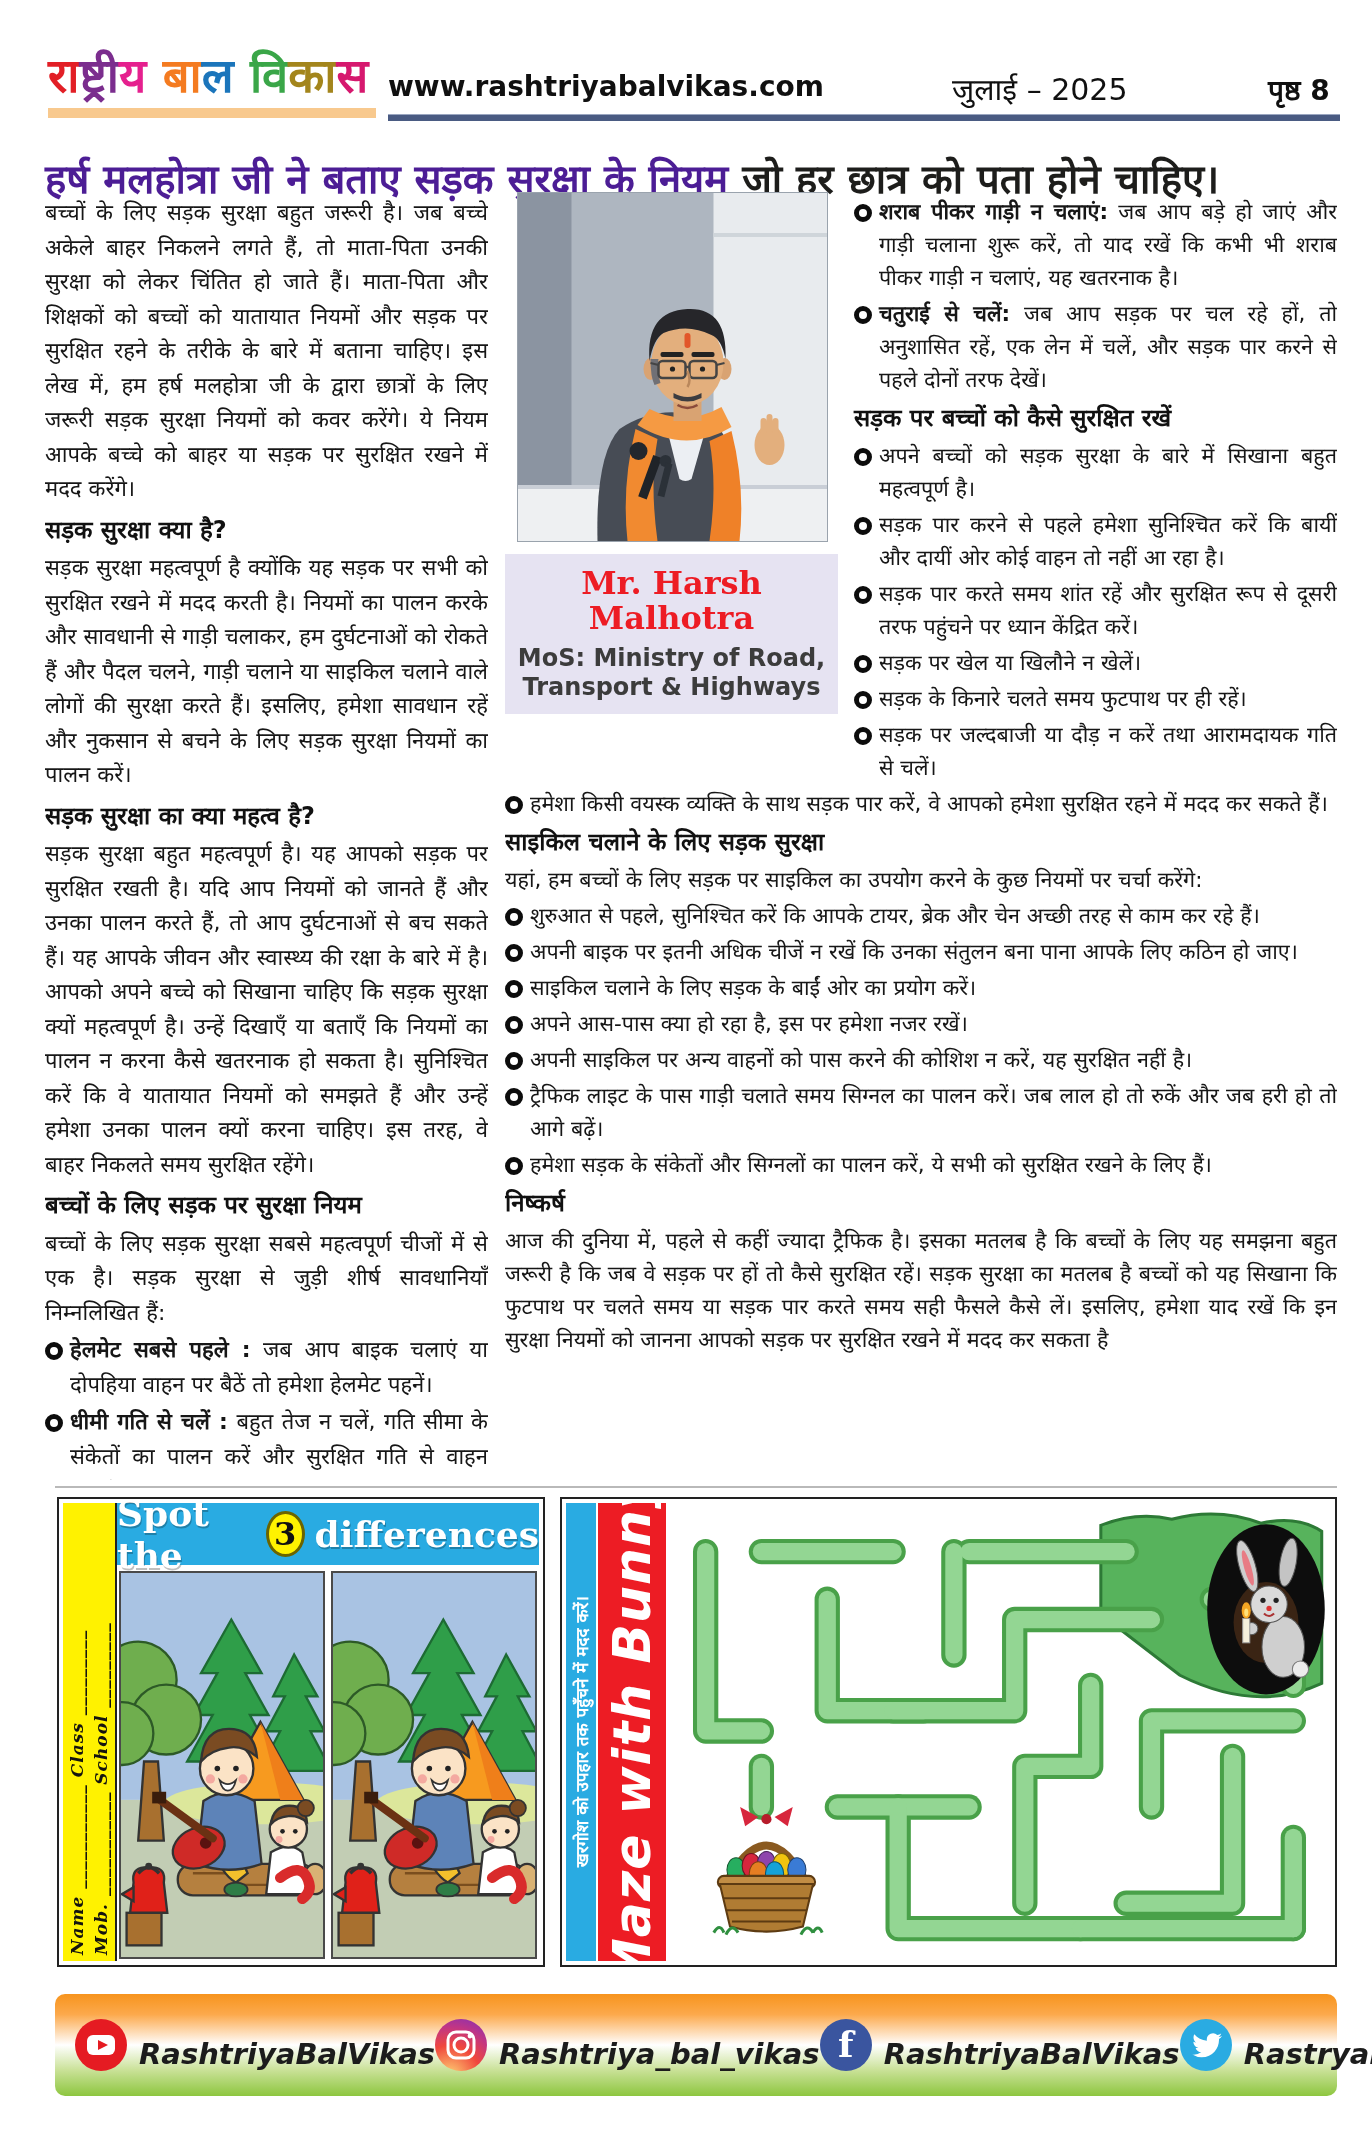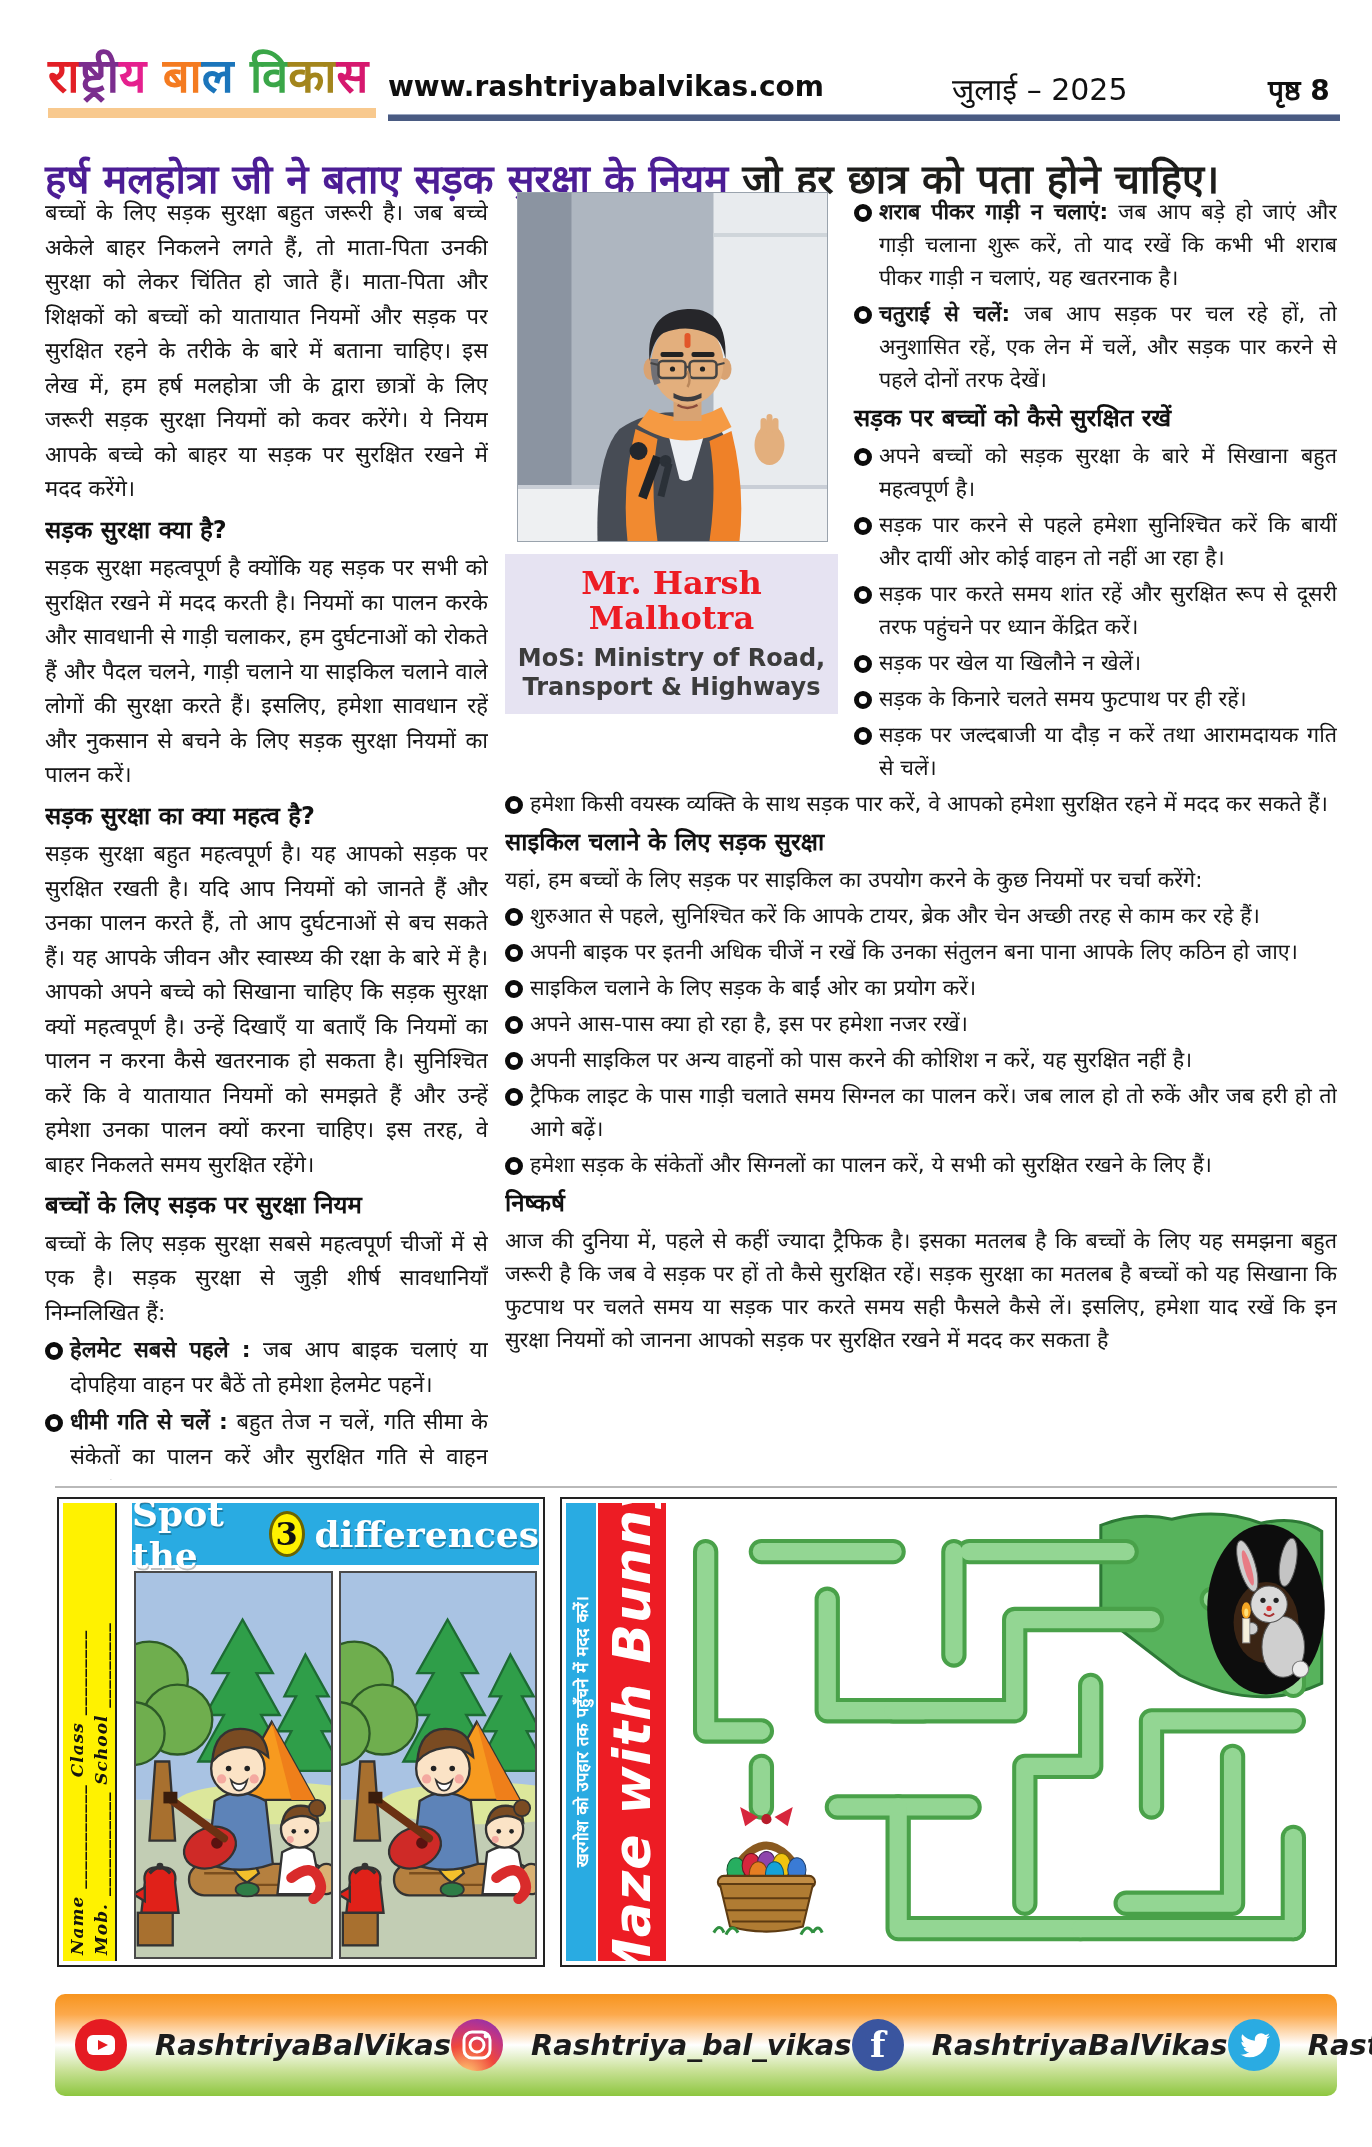--- a/index.html
+++ b/index.html
@@ -47,21 +47,21 @@
   
   .puzzle-rule{position:absolute;left:55px;top:1486px;width:1282px;height:2px;background:#b9b9b9;}
 
   .spot-panel{position:absolute;left:57px;top:1497px;width:488px;height:470px;border:2px solid #222;
               box-sizing:border-box;display:flex;padding:4px;background:#fff;}
   .form-strip{width:54px;background:#FFF200;border-right:2px solid #222;display:flex;
               justify-content:center;gap:4px;padding:6px 0;box-sizing:border-box;overflow:hidden;}
   .form-line{writing-mode:vertical-rl;transform:rotate(180deg);
              font-family:"DejaVu Serif","Liberation Serif",serif;font-style:italic;font-weight:700;
              font-size:17px;color:#14140f;letter-spacing:1px;white-space:nowrap;}
-  .spot-main{flex:1;display:flex;flex-direction:column;min-width:0;padding-left:15px;}
+  .spot-main{flex:1;display:flex;flex-direction:column;min-width:0;}
   .spot-head{height:62px;background:#29ABE2;display:flex;align-items:center;justify-content:center;gap:10px;}
   .spot-title{font-family:"DejaVu Serif","Liberation Serif",serif;font-weight:800;font-size:36px;color:#fff;
               text-shadow:1px 2px 0 rgba(0,0,0,.25);}
   .num-badge{width:46px;height:46px;border-radius:50%;background:#FFF200;border:3px solid #6b6400;
              color:#111;font-weight:800;font-size:32px;display:flex;align-items:center;justify-content:center;
              font-family:"DejaVu Serif",serif;box-sizing:border-box;}
   .spot-imgs{flex:1;display:flex;gap:6px;padding:6px 2px 2px;min-height:0;}
   .spot-img{flex:1;border:2px solid #4a4a4a;min-width:0;}
   .spot-img svg{display:block;width:100%;height:100%;}
 
@@ -72,21 +72,21 @@
   .maze-title-strip{width:68px;background:#ED1C24;display:flex;align-items:center;justify-content:center;overflow:hidden;}
   .maze-title{writing-mode:vertical-rl;transform:rotate(180deg);color:#fff;font-weight:800;font-style:italic;
               font-size:52px;letter-spacing:1px;white-space:nowrap;}
   .maze-area{flex:1;min-width:0;}
   .maze-area svg{display:block;width:100%;height:100%;}
 
   
   .footer{position:absolute;left:55px;top:1994px;width:1282px;height:102px;border-radius:10px;
           background:linear-gradient(180deg,#F7941D 0%,#FCA94C 20%,#FFFFFF 50%,#CBE29A 74%,#8DC63F 100%);
           display:flex;align-items:center;justify-content:space-around;padding:0 20px;box-sizing:border-box;}
-  .soc{display:flex;align-items:center;gap:28px;}
+  .soc{display:flex;align-items:flex-end;gap:12px;}
   .soc-ic{width:52px;height:52px;border-radius:50%;display:flex;align-items:center;justify-content:center;flex:none;}
   .soc-ic svg{width:48px;height:48px;display:block;}
   .yt{background:#e51b22;}
   .ig{background:radial-gradient(circle at 28% 110%,#ffd776 0%,#f0473c 45%,#c13584 72%,#7b2fbe 100%);}
   .fb{background:#3a559f;}
   .tw{background:#2aabe2;}
   .fb-f{color:#fff;font-weight:800;font-size:36px;font-family:"DejaVu Serif",serif;line-height:1;margin-top:-2px;}
   .soc-handle{font-style:italic;font-weight:600;font-size:29px;color:#1c1c1c;}
 
   .hidden-defs{position:absolute;width:0;height:0;overflow:hidden;}

